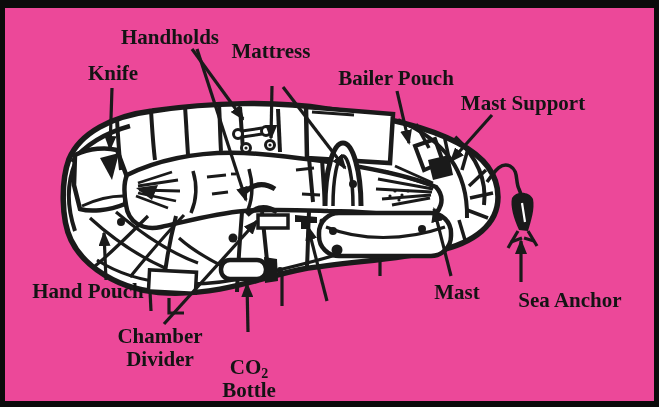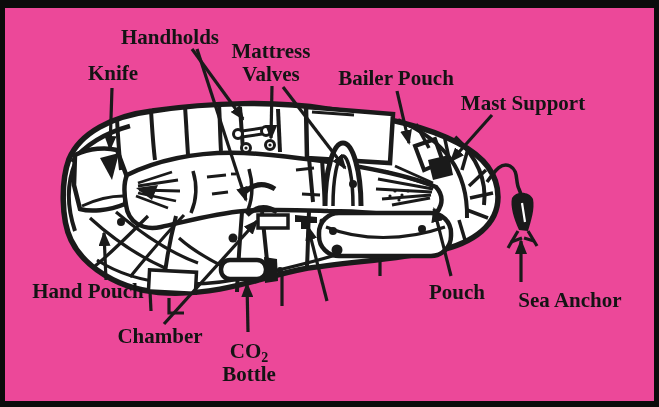--- a/index.html
+++ b/index.html
@@ -233,47 +233,47 @@
   <div class="lbl" style="left:170px;top:26px;">
     <span>Handholds</span>
   </div>
 
   <div class="lbl" style="left:113px;top:62px;">
     <span>Knife</span>
   </div>
 
   <div class="lbl" style="left:262px;top:40px;margin-left:9px;">
     <div>Mattress</div>
-    <div>Valves</div>
   </div>
 
   <div class="lbl" style="left:396px;top:67px;">
     <span>Bailer Pouch</span>
   </div>
 
   <div class="lbl" style="left:523px;top:92px;">
     <span>Mast Support</span>
   </div>
 
   <div class="lbl" style="left:88px;top:280px;">
     <span>Hand Pouch</span>
   </div>
 
   <div class="lbl" style="left:160px;top:325px;">
     <div>Chamber</div>
-  </div>
-
-  <div class="lbl" style="left:249px;top:340px;">
+    <div>Divider</div>
+  </div>
+
+  <div class="lbl" style="left:249px;top:356px;">
     <div><span>CO</span><sub>2</sub></div>
     <div>Bottle</div>
   </div>
 
 
   <div class="lbl" style="left:457px;top:281px;">
-    <div>Pouch</div>
+    <div>Mast</div>
   </div>
 
   <div class="lbl" style="left:570px;top:289px;text-align:center;">
     <span>Sea Anchor</span>
   </div>
 
   <div class="frame"></div>
 </div>
 
 </body></html>

